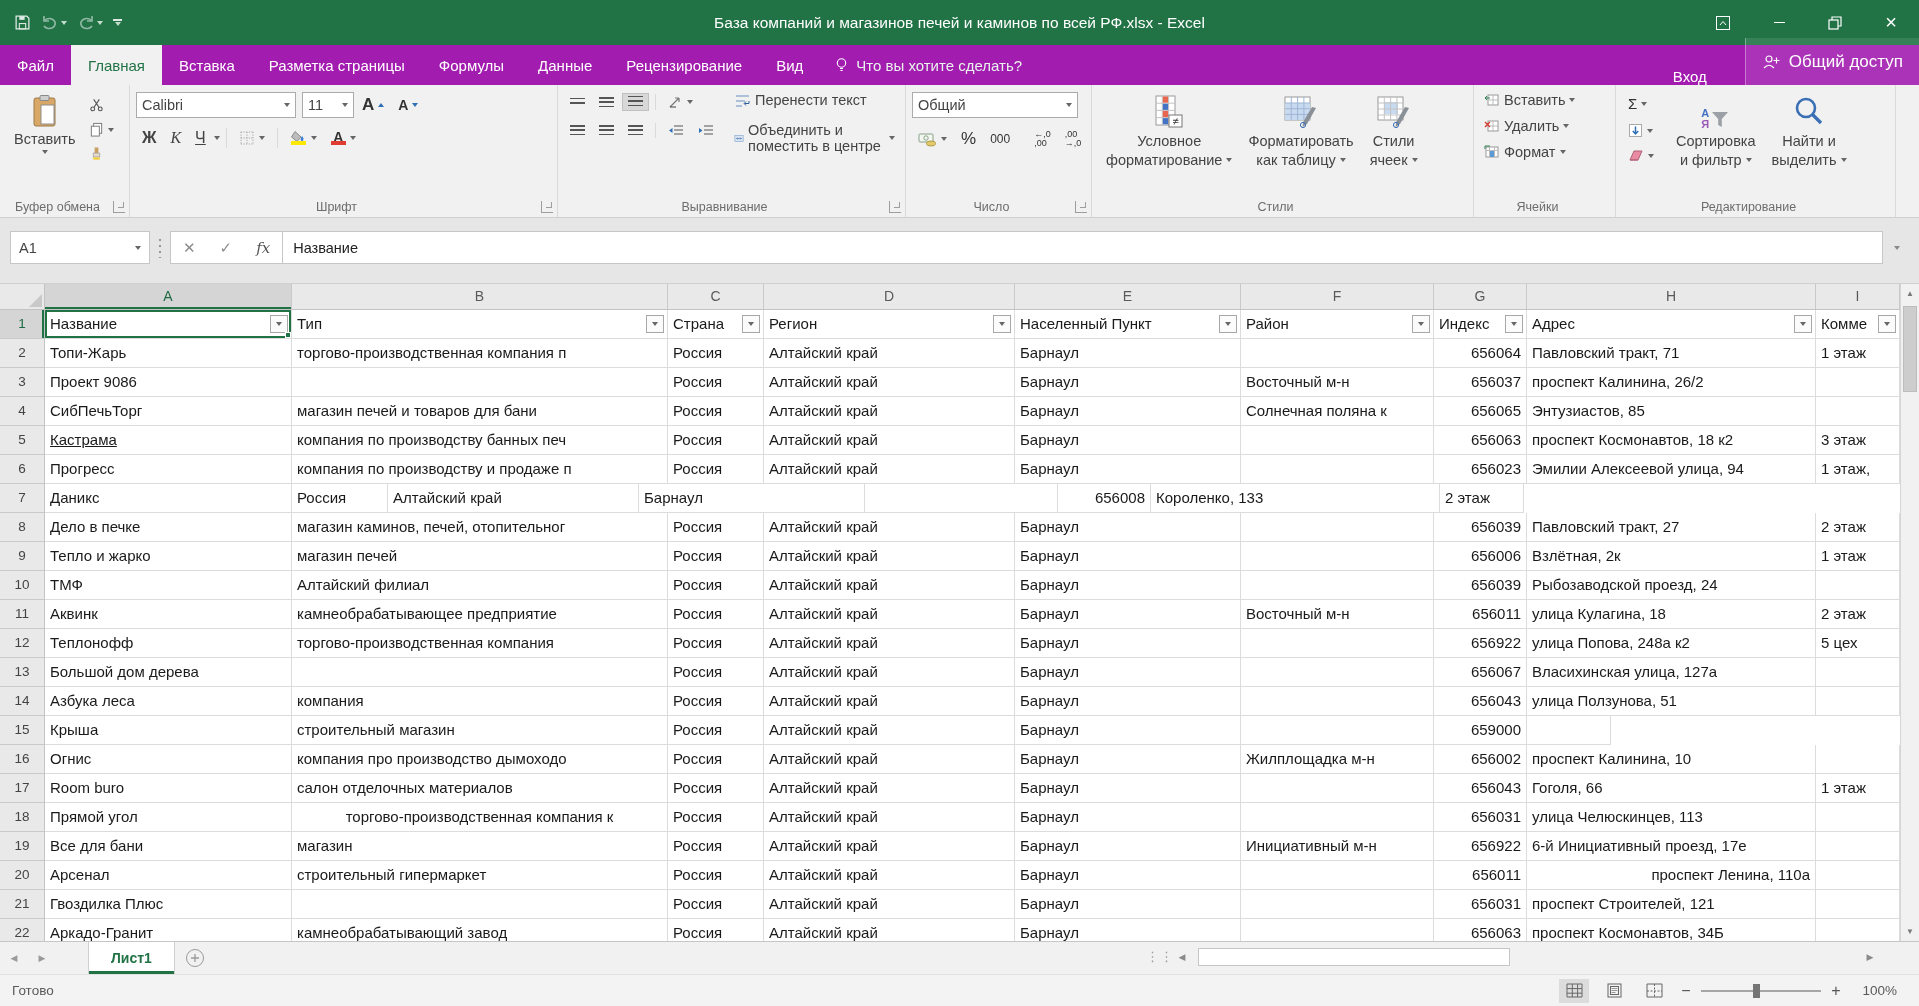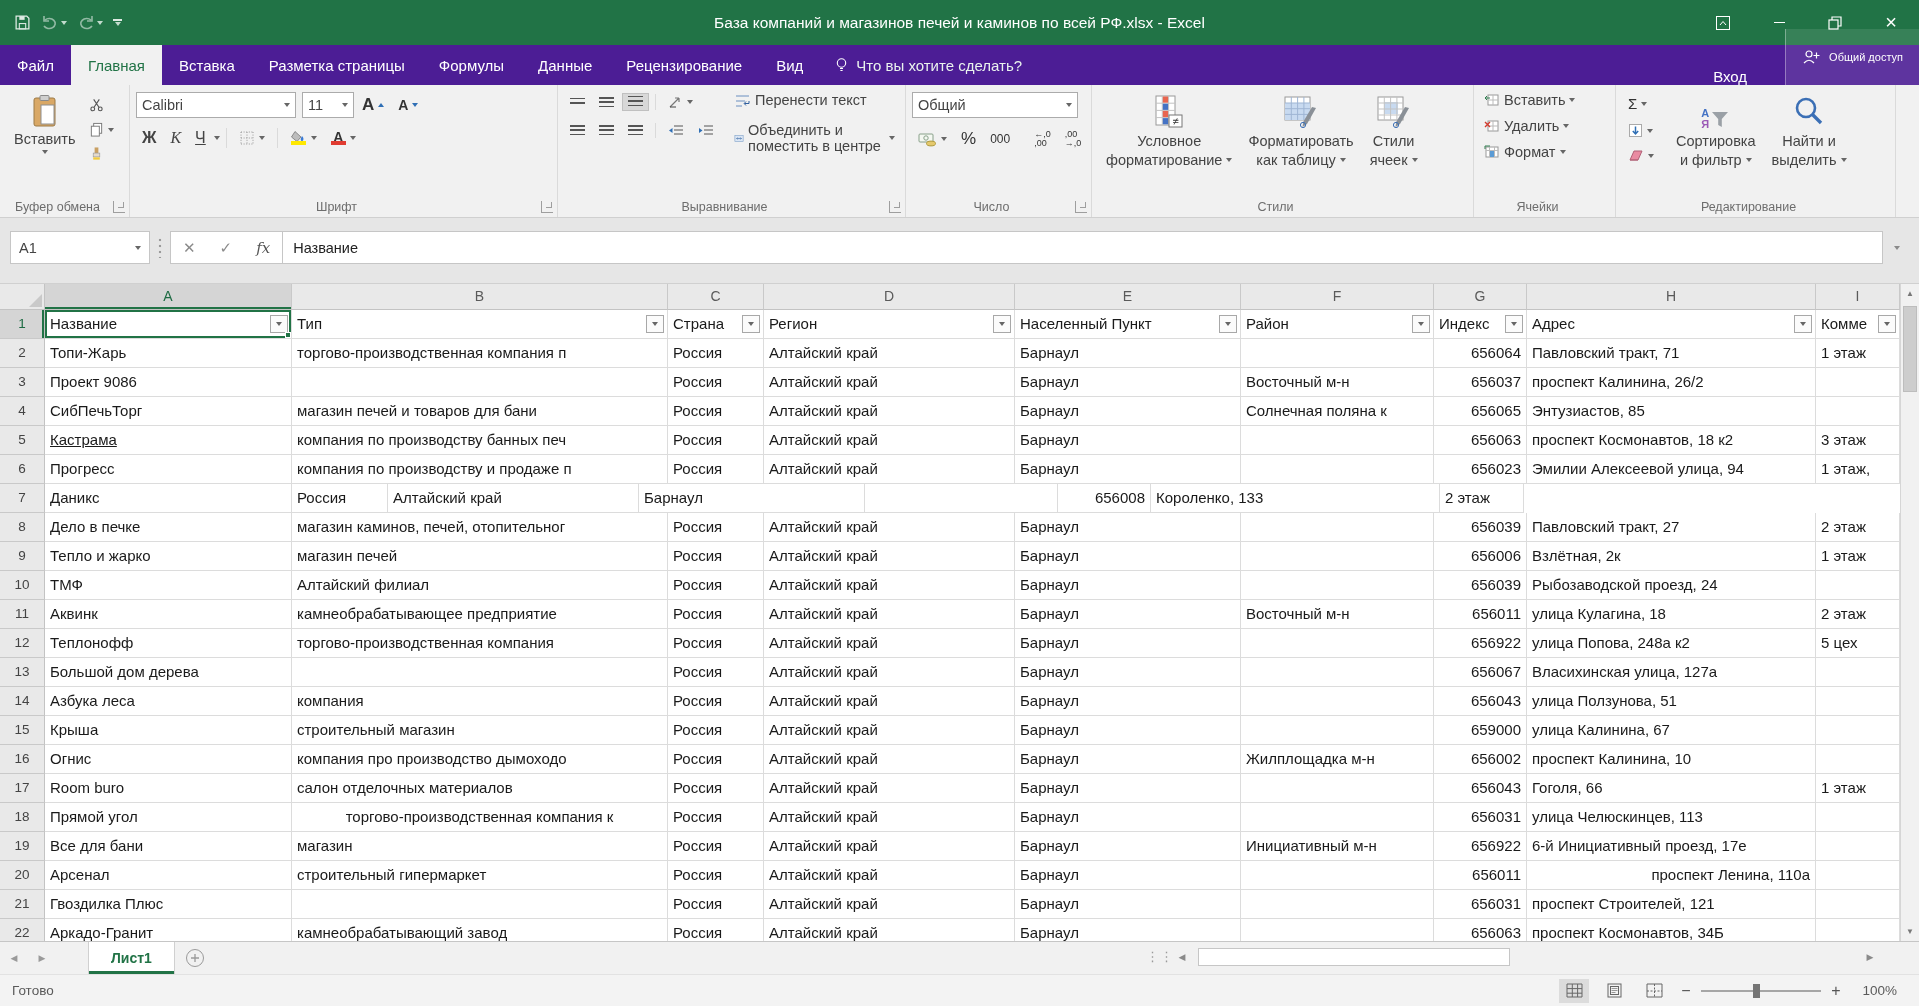--- a/index.html
+++ b/index.html
@@ -9,27 +9,27 @@
   
   #titlebar{left:0;top:0;width:1919px;height:45px;background:#217346;display:flex;align-items:center;color:#fff}
   .qat{display:flex;align-items:center;gap:10px;padding-left:14px}
   .qat .qbtn{display:flex;align-items:center;gap:2px;opacity:.85}
   #win-title{position:absolute;left:0;right:0;text-align:center;font-size:15.5px;color:#fff;pointer-events:none}
   .winbtns{margin-left:auto;display:flex;height:45px}
   .winbtn{width:56px;height:45px;display:flex;align-items:center;justify-content:center;font-size:16px;color:#fff}
   .dar{width:0;height:0;border-left:3.5px solid transparent;border-right:3.5px solid transparent;border-top:4px solid #666;display:inline-block;vertical-align:middle}
   .dar.w{border-top-color:#dfeee5}
   
-  #tabrow{left:0;top:45px;width:1919px;height:40px;background:#4c1d95;display:flex;align-items:stretch;color:#fff}
+  #tabrow{left:0;top:45px;width:1919px;height:40px;background:#a21caf;display:flex;align-items:stretch;color:#fff}
   .tab{display:flex;align-items:center;padding:0 17px;font-size:15px;color:#fff}
   .tab.active{background:#f1f1f1;color:#217346}
   .tellme{display:flex;align-items:center;gap:7px;padding:0 14px;font-size:15px;color:#eaf3ee}
   .rightacct{margin-left:auto;display:flex;align-items:flex-end;gap:16px}
   .signin{font-size:15px;padding:0 22px}
-  .share{display:flex;align-items:center;gap:8px;font-size:11px;padding:5px 16px;height:56px;background:rgba(255,255,255,.10);border-left:1px solid rgba(255,255,255,.35)}
+  .share{display:flex;align-items:center;gap:8px;font-size:17px;padding:5px 16px;height:47px;background:rgba(255,255,255,.10);border-left:1px solid rgba(255,255,255,.35)}
   
   #ribbon{left:0;top:85px;width:1919px;height:133px;background:#f1f1f1;border-bottom:1px solid #d0d0d0;display:flex}
   .rgroup{position:relative;border-right:1px solid #dadada;padding:5px 6px 22px 6px;flex:0 0 auto}
   .rglabel{position:absolute;bottom:3px;left:0;right:14px;text-align:center;font-size:12.5px;color:#6d6d6d;white-space:nowrap}
   .dlg{position:absolute;right:4px;bottom:4px;width:12px;height:12px;border-left:1px solid #8a8a8a;border-bottom:1px solid #8a8a8a;opacity:.8}
   .dlg:after{content:"";position:absolute;right:1px;top:1px;width:5px;height:5px;border-right:1.5px solid #8a8a8a;border-bottom:1.5px solid #8a8a8a}
   .rbtn{display:inline-flex;align-items:center;gap:4px;padding:2px 5px;font-size:14.5px;color:#444;border:1px solid transparent}
   .rbtn.pressed{background:#d8d8d8;border-color:#c0c0c0}
   .rrow{display:flex;align-items:center;gap:2px;margin:2px 0}
   .inputbox{background:#fff;border:1px solid #ababab;display:flex;align-items:center;justify-content:space-between;font-size:14.5px;padding:1px 5px;height:26px}
@@ -731,21 +731,20 @@
       </div>
       <div class="grow">
         <div class="rh">15</div>
         <div class="c" style="width: 247px;"><span>Крыша</span></div>
         <div class="c" style="width: 376px;"><span>строительный магазин</span></div>
         <div class="c" style="width: 96px;"><span>Россия</span></div>
         <div class="c" style="width: 251px;"><span>Алтайский край</span></div>
         <div class="c" style="width: 226px;"><span>Барнаул</span></div>
         <div class="c" style="width: 193px;"><span></span></div>
         <div class="c num" style="width: 93px;"><span>659000</span></div>
-        <div class="c" style="width: 289px;"><span>улица Калинина, 67</span></div>
         <div class="c" style="width: 84px;"><span></span></div>
       </div>
       <div class="grow">
         <div class="rh">16</div>
         <div class="c" style="width: 247px;"><span>Огнис</span></div>
         <div class="c" style="width: 376px;"><span>компания про производство дымоходо</span></div>
         <div class="c" style="width: 96px;"><span>Россия</span></div>
         <div class="c" style="width: 251px;"><span>Алтайский край</span></div>
         <div class="c" style="width: 226px;"><span>Барнаул</span></div>
         <div class="c" style="width: 193px;"><span>Жилплощадка м-н</span></div>

